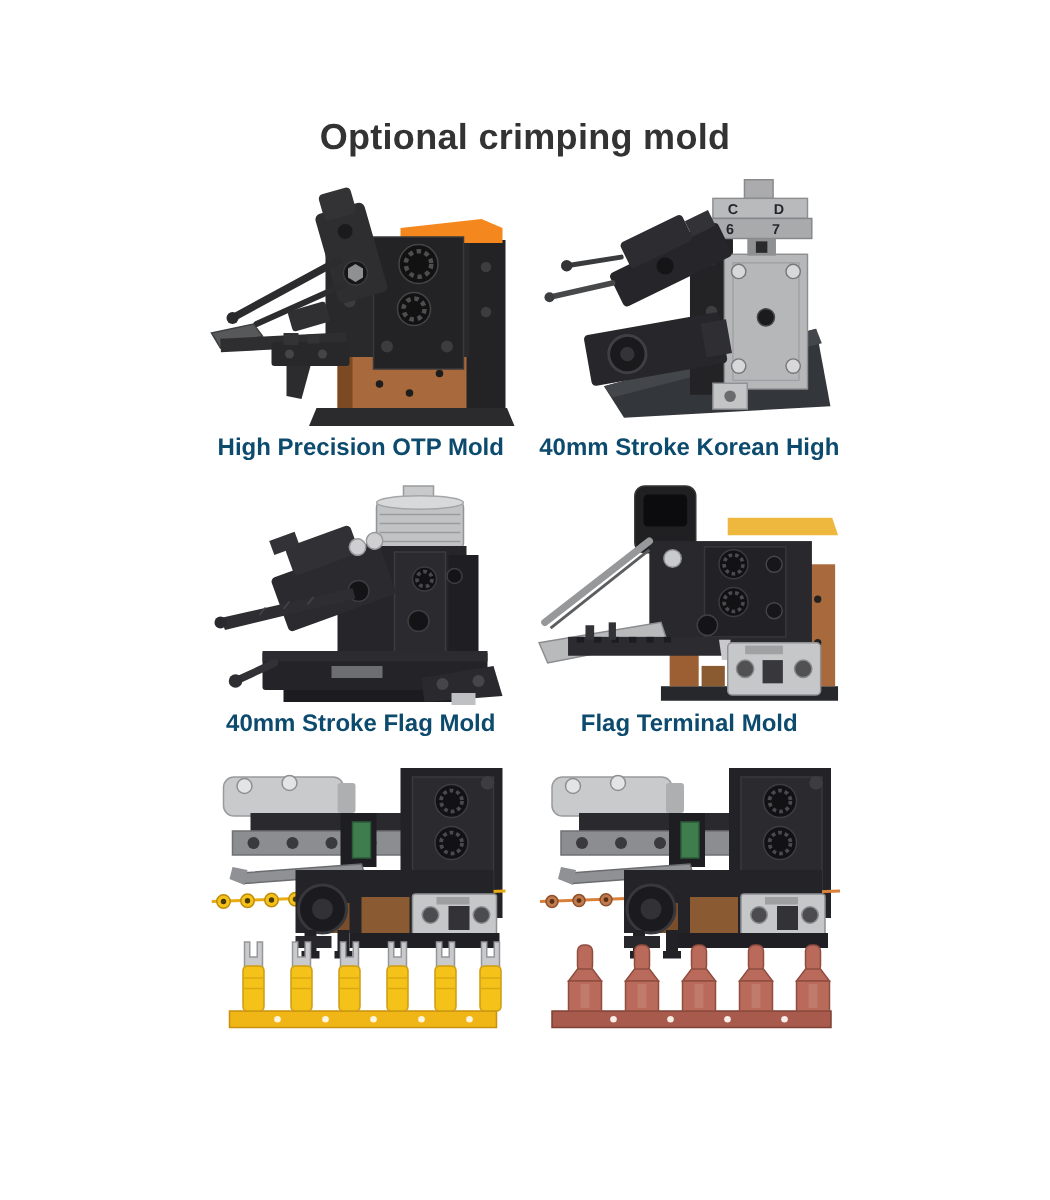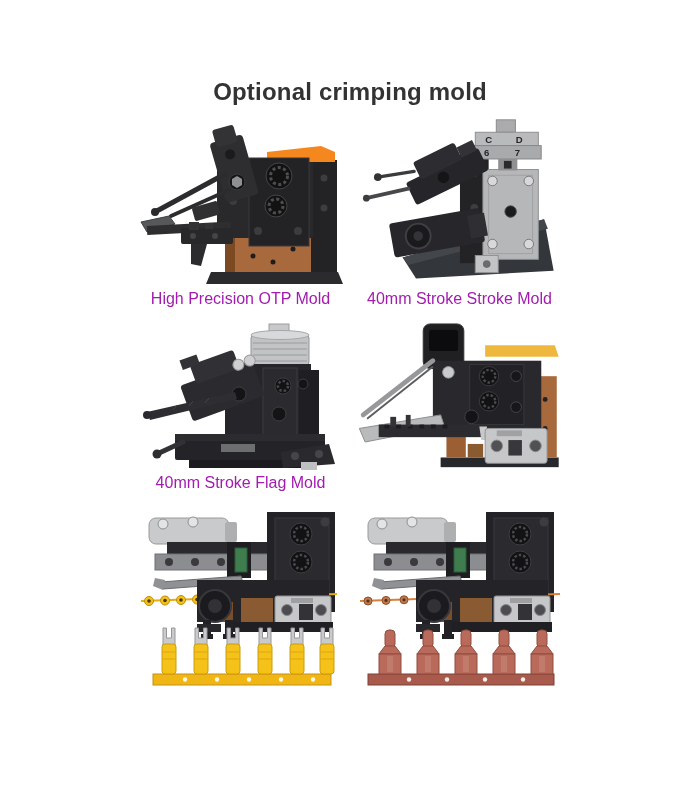--- a/index.html
+++ b/index.html
@@ -10,21 +10,21 @@
   .page-title{
     margin:0;padding-top:78px;text-align:center;
     font-size:24px;font-weight:bold;color:#333333;letter-spacing:.2px;
   }
   .grid{
     display:grid;grid-template-columns:215px 215px;column-gap:4px;row-gap:14px;
     justify-content:center;margin-top:10px;
   }
   figure{margin:0;display:flex;flex-direction:column;align-items:center;}
   .caption{
-    font-size:16px;font-weight:normal;color:#a21caf;margin-top:2px;
+    font-size:16px;font-weight:bold;color:#0c4a6e;margin-top:2px;
     white-space:nowrap;
   }
   svg{display:block;}
   svg text{font-family:"Liberation Sans",sans-serif;font-weight:bold;fill:#26262a;font-size:10px;}
 </style>
 </head>
 <body>
 
 <div class="page">
   <h1 class="page-title">Optional crimping mold</h1>
@@ -130,21 +130,21 @@
         <g transform="rotate(-10 85 122)">
           <rect x="36" y="104" width="96" height="36" rx="3" fill="#27272b"></rect>
           <circle cx="64" cy="122" r="13" fill="#1a1a1c" stroke="#404044" stroke-width="2"></circle>
           <circle cx="64" cy="122" r="5" fill="#343438"></circle>
           <rect x="118" y="110" width="18" height="24" fill="#2f2f33"></rect>
         </g>
 
         <rect x="124" y="146" width="24" height="18" fill="#c3c4c6" stroke="#909194"></rect>
         <circle cx="136" cy="155" r="4" fill="#6a6b6d"></circle>
       </svg>
-      <figcaption class="caption">40mm Stroke Stroke Mold</figcaption>
+      <figcaption class="caption">40mm Stroke Korean High</figcaption>
     </figure>
 
     <figure>
       <svg width="215" height="150" viewBox="0 0 215 150">
 
         <rect x="136" y="2" width="20" height="12" fill="#c8c9cb" stroke="#9b9c9e"></rect>
         <rect x="118" y="13" width="58" height="30" rx="3" fill="#c2c3c5" stroke="#939496"></rect>
         <line x1="120" y1="21" x2="174" y2="21" stroke="#9a9b9d"></line>
         <line x1="120" y1="27" x2="174" y2="27" stroke="#9a9b9d"></line>
         <line x1="120" y1="33" x2="174" y2="33" stroke="#9a9b9d"></line>
@@ -234,20 +234,21 @@
         <rect x="52" y="96" width="5" height="12" fill="#333337"></rect>
         <polygon points="128,108 136,108 134,122 130,122" fill="#c9c9cb"></polygon>
 
         <rect x="134" y="110" width="64" height="36" rx="3" fill="#c6c7c9" stroke="#909194"></rect>
         <circle cx="146" cy="128" r="6" fill="#515154" stroke="#8a8b8d"></circle>
         <circle cx="186" cy="128" r="6" fill="#515154" stroke="#8a8b8d"></circle>
         <rect x="158" y="122" width="14" height="16" fill="#38383c"></rect>
         <rect x="146" y="112" width="26" height="6" fill="#a0a1a3"></rect>
         <rect x="116" y="126" width="16" height="14" fill="#8a5a30"></rect>
       </svg>
+      <figcaption class="caption">Flag Terminal Mold</figcaption>
     </figure>
 
     <figure>
       <svg width="200" height="192" viewBox="0 0 200 192">
 
         <rect x="8" y="12" width="80" height="26" rx="7" fill="#c9cacc" stroke="#999a9c"></rect>
         <circle cx="22" cy="18" r="5" fill="#e3e4e6" stroke="#8f9092"></circle>
         <circle cx="52" cy="16" r="5" fill="#e3e4e6" stroke="#8f9092"></circle>
         <rect x="84" y="16" width="12" height="20" rx="2" fill="#aeafb1"></rect>
         <rect x="26" y="36" width="104" height="12" fill="#2a2a2e"></rect>

